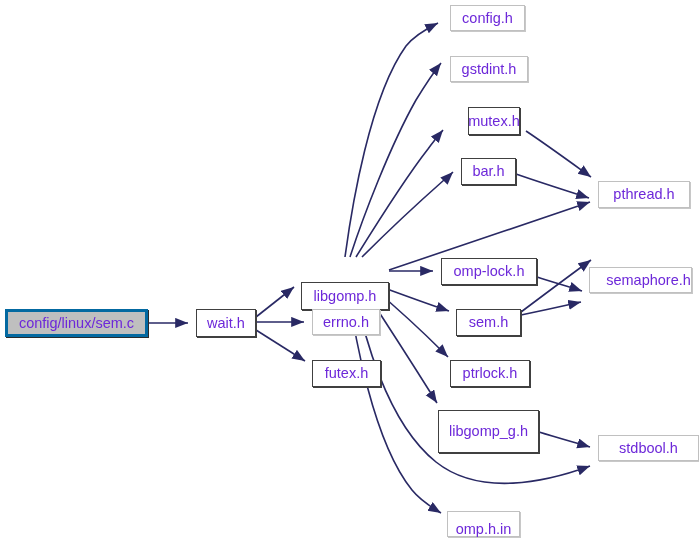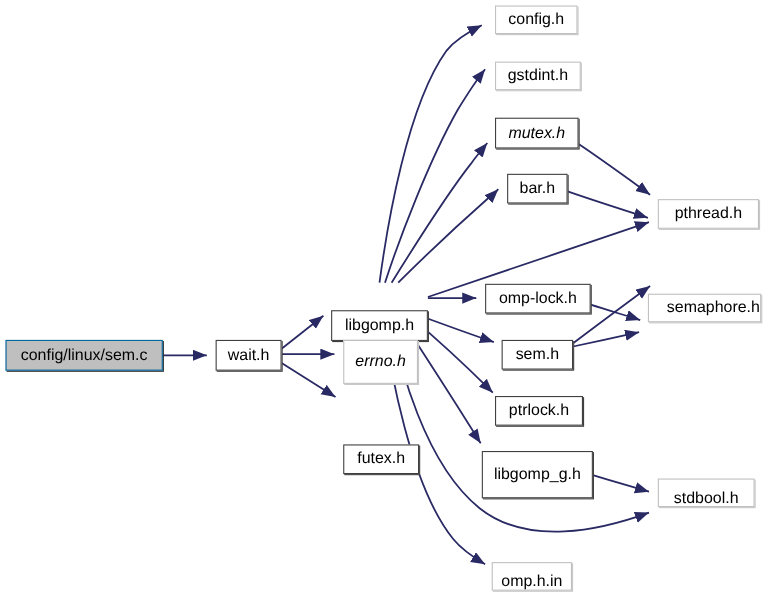--- a/index.html
+++ b/index.html
@@ -1,24 +1,24 @@
 <!DOCTYPE html>
 <html><head>
 <meta charset="utf-8">
 <style>
   html,body{margin:0;padding:0;background:#ffffff;}
   #canvas{position:relative;width:699px;height:544px;background:#ffffff;
           font-family:"Liberation Sans",sans-serif;overflow:hidden;}
   #edges{position:absolute;left:0;top:0;width:699px;height:544px;}
   .node{position:absolute;box-sizing:border-box;display:flex;align-items:center;
         justify-content:center;background:#ffffff;border:1px solid #9a9a9a;
-        font-size:14.5px;color:#000000;white-space:nowrap;line-height:1;}
+        font-size:14.5px;color:#6d28d9;white-space:nowrap;line-height:1;}
   .node.solid{border:1px solid #404040;box-shadow:1px 1px 0 0 #404040;}
   .node.light{border:1px solid #c0c0c0;box-shadow:1px 1px 0 0 #c8c8c8;}
-  .node.root{background:#bfbfbf;border:1px solid #0369a1;box-shadow:1px 1px 0 0 #2b2b2b;}
+  .node.root{background:#bfbfbf;border:3px solid #0369a1;box-shadow:1px 1px 0 0 #2b2b2b;}
   .node span{pointer-events:none;}
 </style>
 </head>
 <body>
 
 <div id="canvas">
   <svg id="edges" viewBox="0 0 699 544" xmlns="http://www.w3.org/2000/svg">
     <defs>
       <marker id="ah" markerWidth="9" markerHeight="9" refX="8" refY="3.2" orient="auto" markerUnits="strokeWidth">
         <path d="M0,0 L8,3.2 L0,6.4 z" fill="#292964"></path>
@@ -51,33 +51,33 @@
   <div id="node-layer">
       <div class="node root" style="left: 5px; top: 309px; width: 143px; height: 28px;">
         <span>config/linux/sem.c</span>
       </div>
       <div class="node solid" style="left: 196px; top: 309px; width: 60px; height: 28px;">
         <span>wait.h</span>
       </div>
       <div class="node solid" style="left: 301px; top: 258px; width: 88px; height: 28px; margin-top: 24px;">
         <span>libgomp.h</span>
       </div>
-      <div class="node light" style="left: 312px; top: 309px; width: 68px; height: 40px; font-style: italic;">
+      <div class="node light" style="left: 312px; top: 309px; width: 68px; height: 26px;">
         <span>errno.h</span>
       </div>
-      <div class="node solid" style="left: 312px; top: 360px; width: 69px; height: 27px; margin-top: 44px;">
+      <div class="node solid" style="left: 312px; top: 360px; width: 69px; height: 27px;">
         <span>futex.h</span>
       </div>
       <div class="node light" style="left: 450px; top: 5px; width: 75px; height: 26px;">
         <span>config.h</span>
       </div>
       <div class="node light" style="left: 450px; top: 56px; width: 78px; height: 26px;">
         <span>gstdint.h</span>
       </div>
-      <div class="node solid" style="left: 450px; top: 107px; width: 76px; height: 28px; font-style: italic;">
+      <div class="node solid" style="left: 468px; top: 107px; width: 52px; height: 28px;">
         <span>mutex.h</span>
       </div>
       <div class="node solid" style="left: 461px; top: 158px; width: 55px; height: 27px;">
         <span>bar.h</span>
       </div>
       <div class="node light" style="left: 598px; top: 181px; width: 92px; height: 27px;">
         <span>pthread.h</span>
       </div>
       <div class="node solid" style="left: 441px; top: 258px; width: 96px; height: 27px; align-items: center;">
         <span>omp-lock.h</span>
@@ -87,20 +87,20 @@
       </div>
       <div class="node light" style="left: 589px; top: 267px; width: 103px; height: 26px; padding-left: 16px;">
         <span>semaphore.h</span>
       </div>
       <div class="node solid" style="left: 450px; top: 360px; width: 80px; height: 27px;">
         <span>ptrlock.h</span>
       </div>
       <div class="node solid" style="left: 438px; top: 410px; width: 101px; height: 43px;">
         <span>libgomp_g.h</span>
       </div>
-      <div class="node light" style="left: 598px; top: 435px; width: 88px; height: 26px; align-items: flex-end;">
+      <div class="node light" style="left: 598px; top: 435px; width: 101px; height: 26px;">
         <span>stdbool.h</span>
       </div>
       <div class="node light" style="left: 447px; top: 511px; width: 73px; height: 26px; align-items: flex-end;">
         <span>omp.h.in</span>
       </div>
     </div>
 </div>
 
 </body></html>

